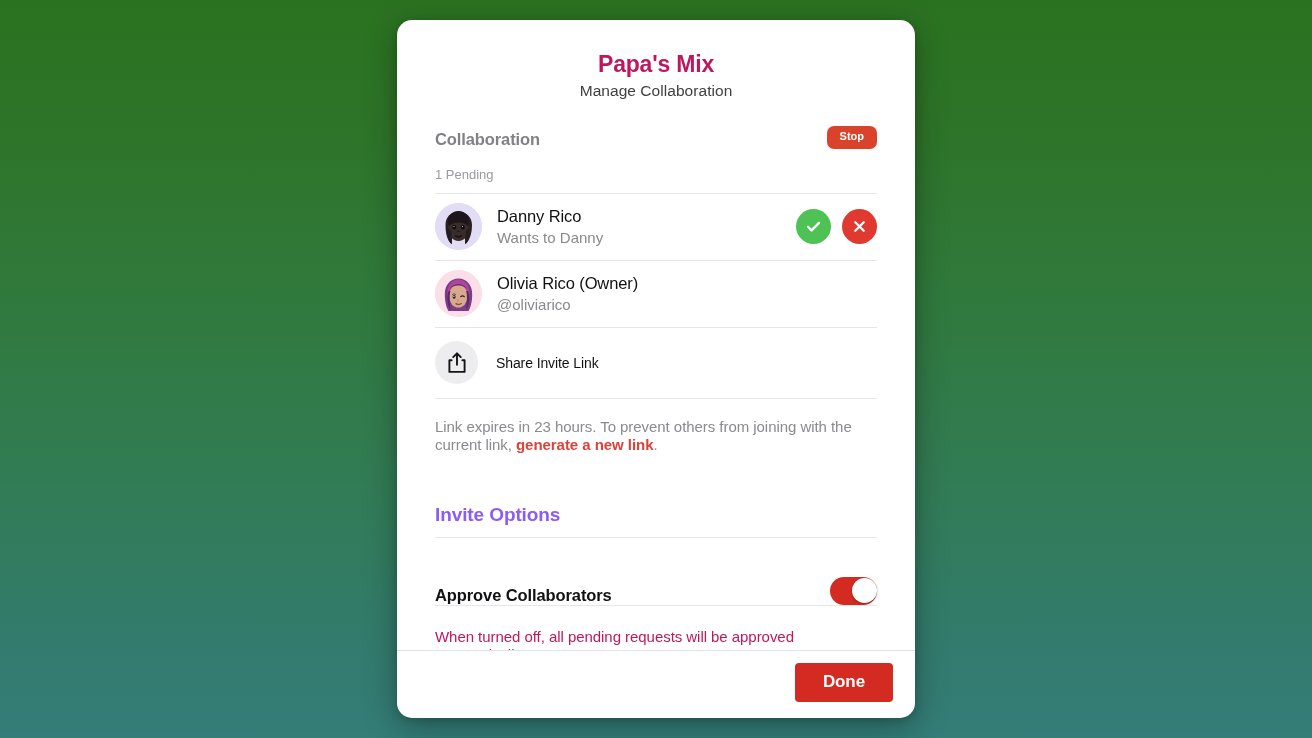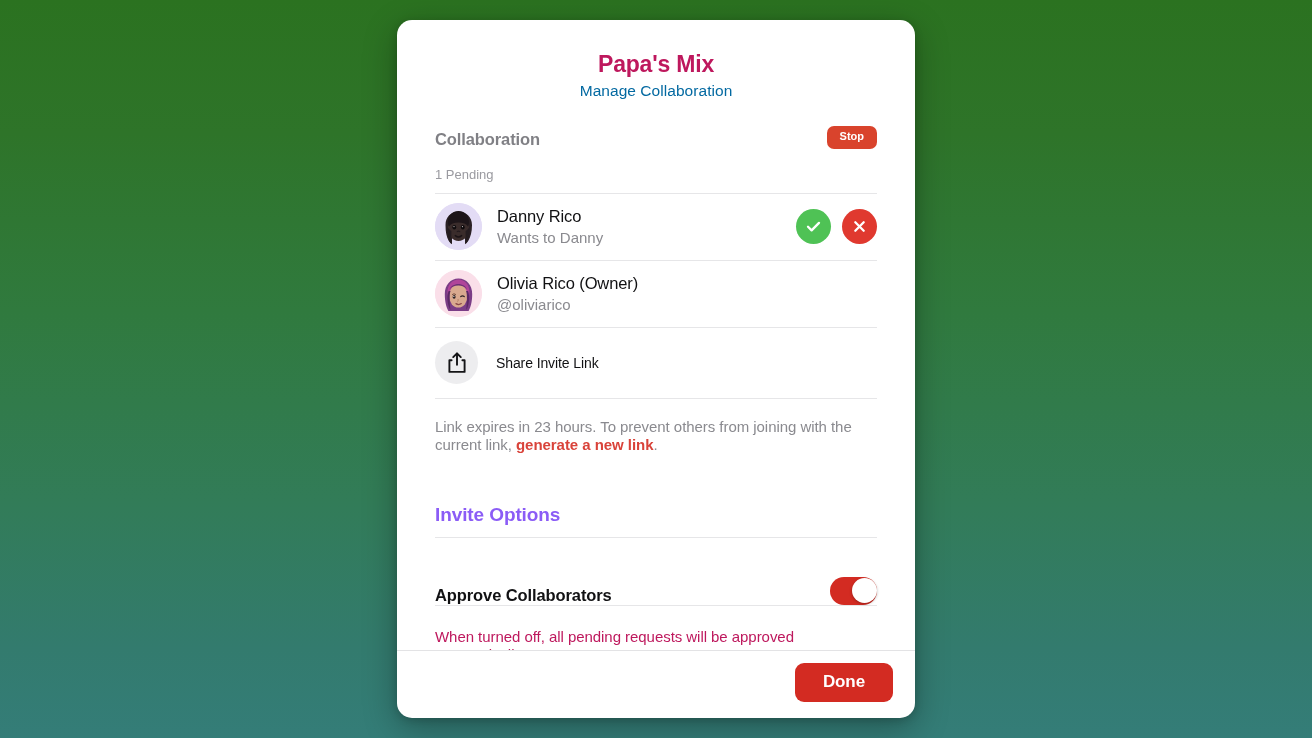--- a/index.html
+++ b/index.html
@@ -45,21 +45,21 @@
   }
   .card-title {
     font-size: 23px;
     font-weight: bold;
     color: #be185d;
     letter-spacing: -0.2px;
     line-height: 1.25;
   }
   .card-subtitle {
     font-size: 15.5px;
-    color: #0369a1;
+    color: #404040;
     margin-top: 3px;
     letter-spacing: 0.05px;
   }
 
   
   .section-head {
     margin-top: 30px;
     display: flex;
     align-items: flex-start;
     justify-content: space-between;
@@ -248,21 +248,21 @@
     padding: 12px 22px 16px 22px;
     display: flex;
     justify-content: flex-end;
   }
   .done-button {
     background: #d32b22;
     color: #ffffff;
     font-size: 17px;
     font-weight: bold;
     border: none;
-    border-radius: 9px;
+    border-radius: 4px;
     padding: 9px 28px 10px 28px;
     cursor: pointer;
     font-family: inherit;
     letter-spacing: -0.1px;
   }
 </style>
 </head>
 <body>
 
 <div class="modal-card">

